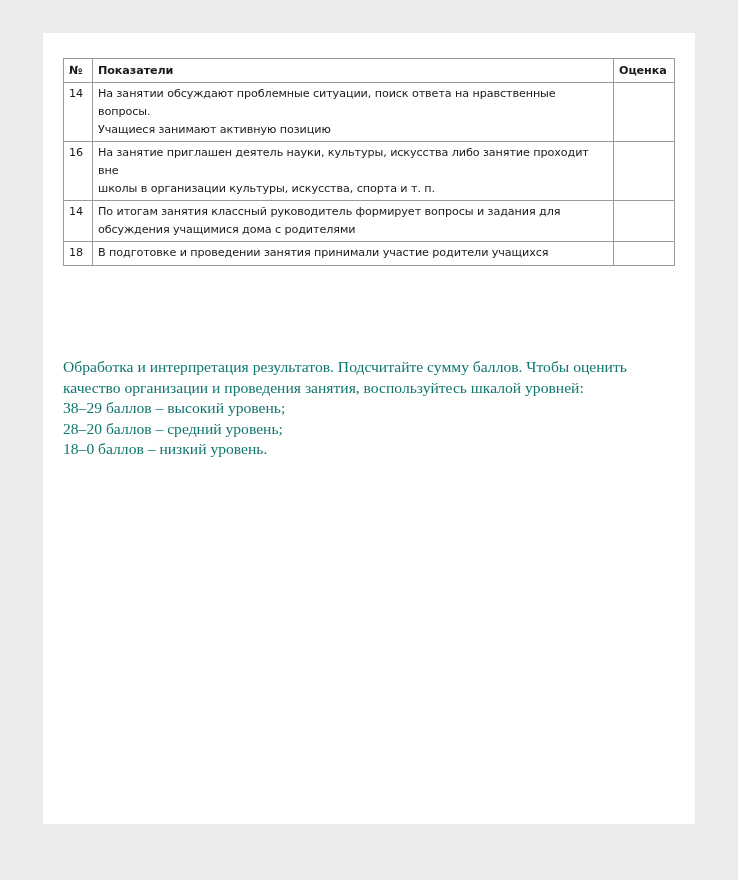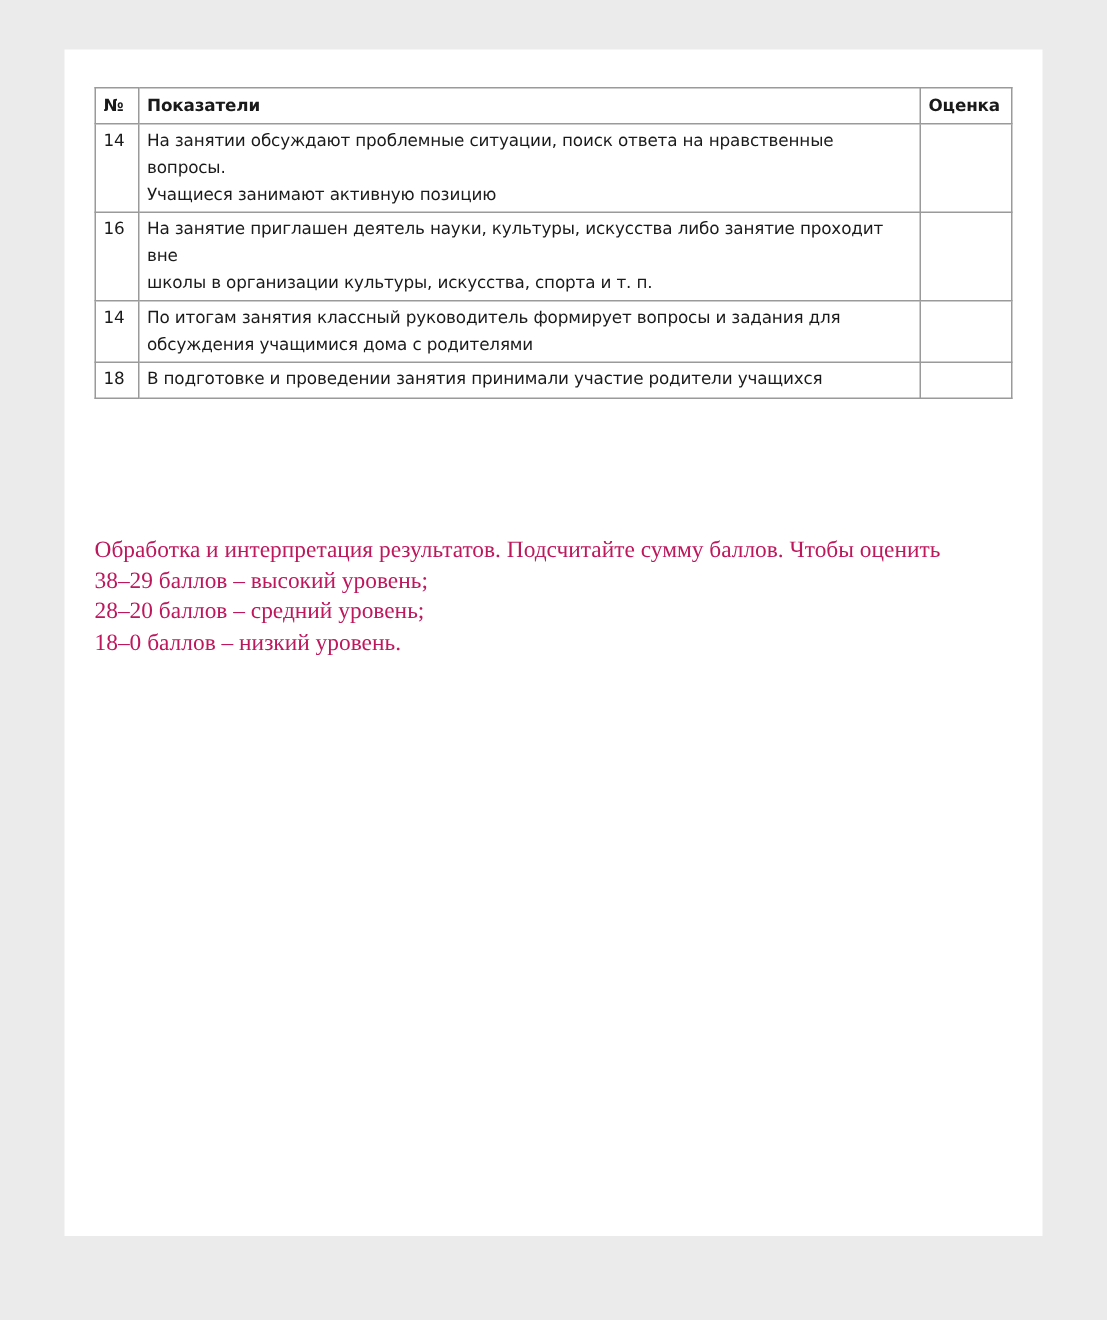--- a/index.html
+++ b/index.html
@@ -54,21 +54,21 @@
     tr.two-line td { height: 36px; margin-left: 14px; }
     tr.one-line td { height: 19px; }
     .processing {
       position: absolute;
       left: 20px;
       top: 324px;
       width: 620px;
       font-family: "Liberation Serif", "DejaVu Serif", serif;
       font-size: 15.6px;
       line-height: 20.5px;
-      color: #be185d;
+      color: #0f766e;
     }
     .processing p {
       margin: 0;
     }
   </style>
 </head>
 <body>
 
 <div class="page">
   <table class="criteria">
@@ -109,17 +109,18 @@
         <td>
           <span>В подготовке и проведении занятия принимали участие родители учащихся</span>
         </td>
         <td></td>
       </tr>
     </tbody>
   </table>
 
   <div class="processing">
     <p>Обработка и интерпретация результатов. Подсчитайте сумму баллов. Чтобы оценить</p>
+    <p>качество организации и проведения занятия, воспользуйтесь шкалой уровней:</p>
     <p>38–29 баллов – высокий уровень;</p>
     <p>28–20 баллов – средний уровень;</p>
     <p>18–0 баллов – низкий уровень.</p>
   </div>
 </div>
 
 </body></html>

